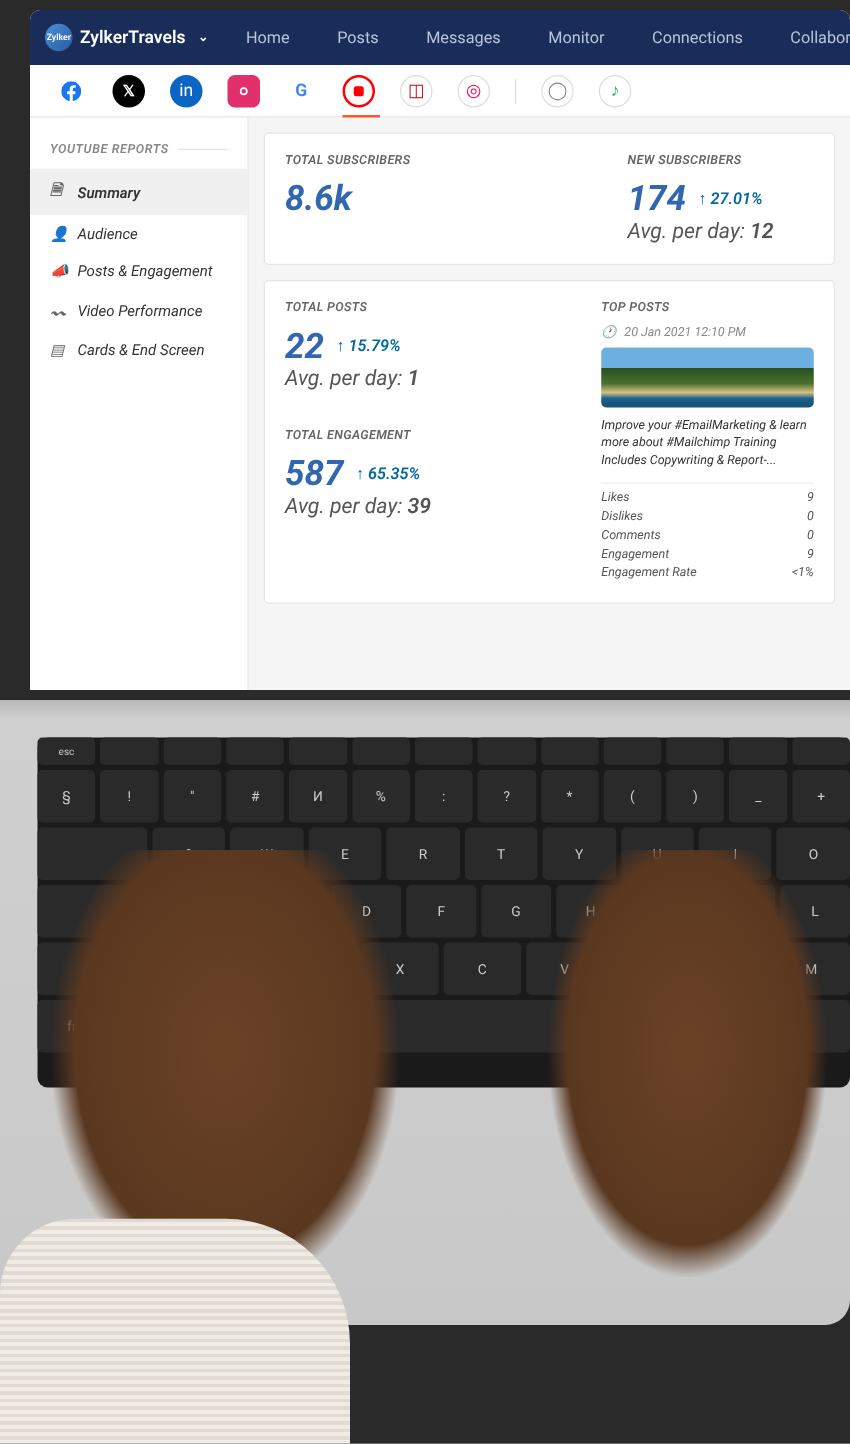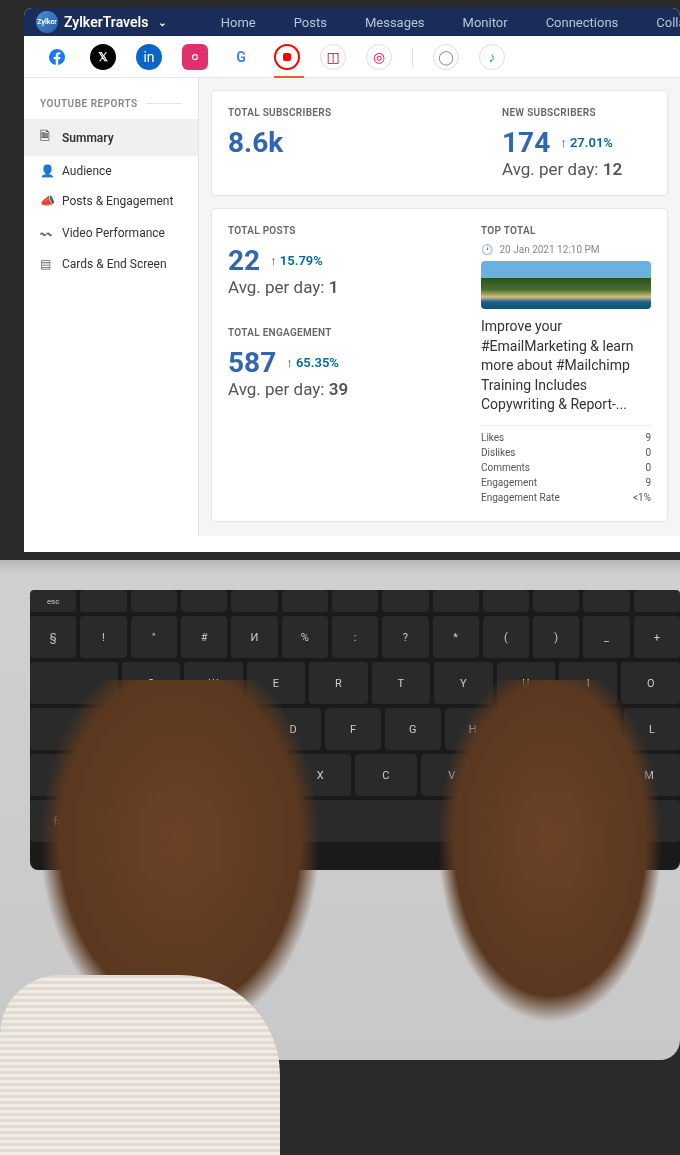--- a/index.html
+++ b/index.html
@@ -18,26 +18,26 @@
       left: 24px;
       right: 0;
       height: 544px;
       background: white;
       border-radius: 8px 8px 0 0;
       overflow: hidden;
     }
     
     .top-nav {
       background: #1a2d59;
-      height: 28px;
+      height: 44px;
       display: flex;
       align-items: center;
       padding: 0 12px;
       color: white;
-      gap: 24px;
+      gap: 0;
     }
     
     .brand {
       display: flex;
       align-items: center;
       gap: 6px;
       font-weight: 600;
       font-size: 14px;
       margin-right: 20px;
     }
@@ -110,20 +110,21 @@
       bottom: -1px;
       left: 250px;
       width: 30px;
       height: 2px;
       background: #ff5722;
     }
     
     .main-area {
       display: flex;
       height: calc(100% - 86px);
+      font-style: italic;
     }
     
     .sidebar {
       width: 175px;
       background: white;
       border-right: 1px solid #e5e5e5;
       padding-top: 12px;
     }
     
     .sidebar-header {
@@ -250,21 +251,21 @@
     .top-post-image {
       width: 100%;
       height: 48px;
       border-radius: 4px;
       margin-bottom: 8px;
       background: linear-gradient(to bottom, #6bb0e0 0%, #6bb0e0 35%, #2a5020 35%, #4a7030 60%, #d4c080 75%, #1a6090 85%, #155070 100%);
       position: relative;
     }
     
     .top-post-text {
-      font-size: 14px;
+      font-size: 10px;
       color: #333;
       line-height: 1.4;
       margin-bottom: 10px;
     }
     
     .stat-row {
       display: flex;
       justify-content: space-between;
       font-size: 10px;
       color: #555;
@@ -467,21 +468,21 @@
                   <div class="metric-value">587</div>
                   <div class="metric-change">↑ 65.35%</div>
                 </div>
                 <div class="metric-avg">
                   <span>Avg. per day:</span>
                   <strong>39</strong>
                 </div>
               </div>
             </div>
             <div class="pe-right">
-              <div class="metric-label">TOP TOTAL</div>
+              <div class="metric-label">TOP POSTS</div>
               <div class="top-post-date">
                 <span>🕐</span>
                 <span>20 Jan 2021 12:10 PM</span>
               </div>
               <div class="top-post-image"></div>
               <div class="top-post-text">Improve your #EmailMarketing &amp; learn more about #Mailchimp Training Includes Copywriting &amp; Report-...</div>
               <div class="stat-row bordered">
                 <span>Likes</span>
                 <span>9</span>
               </div>

